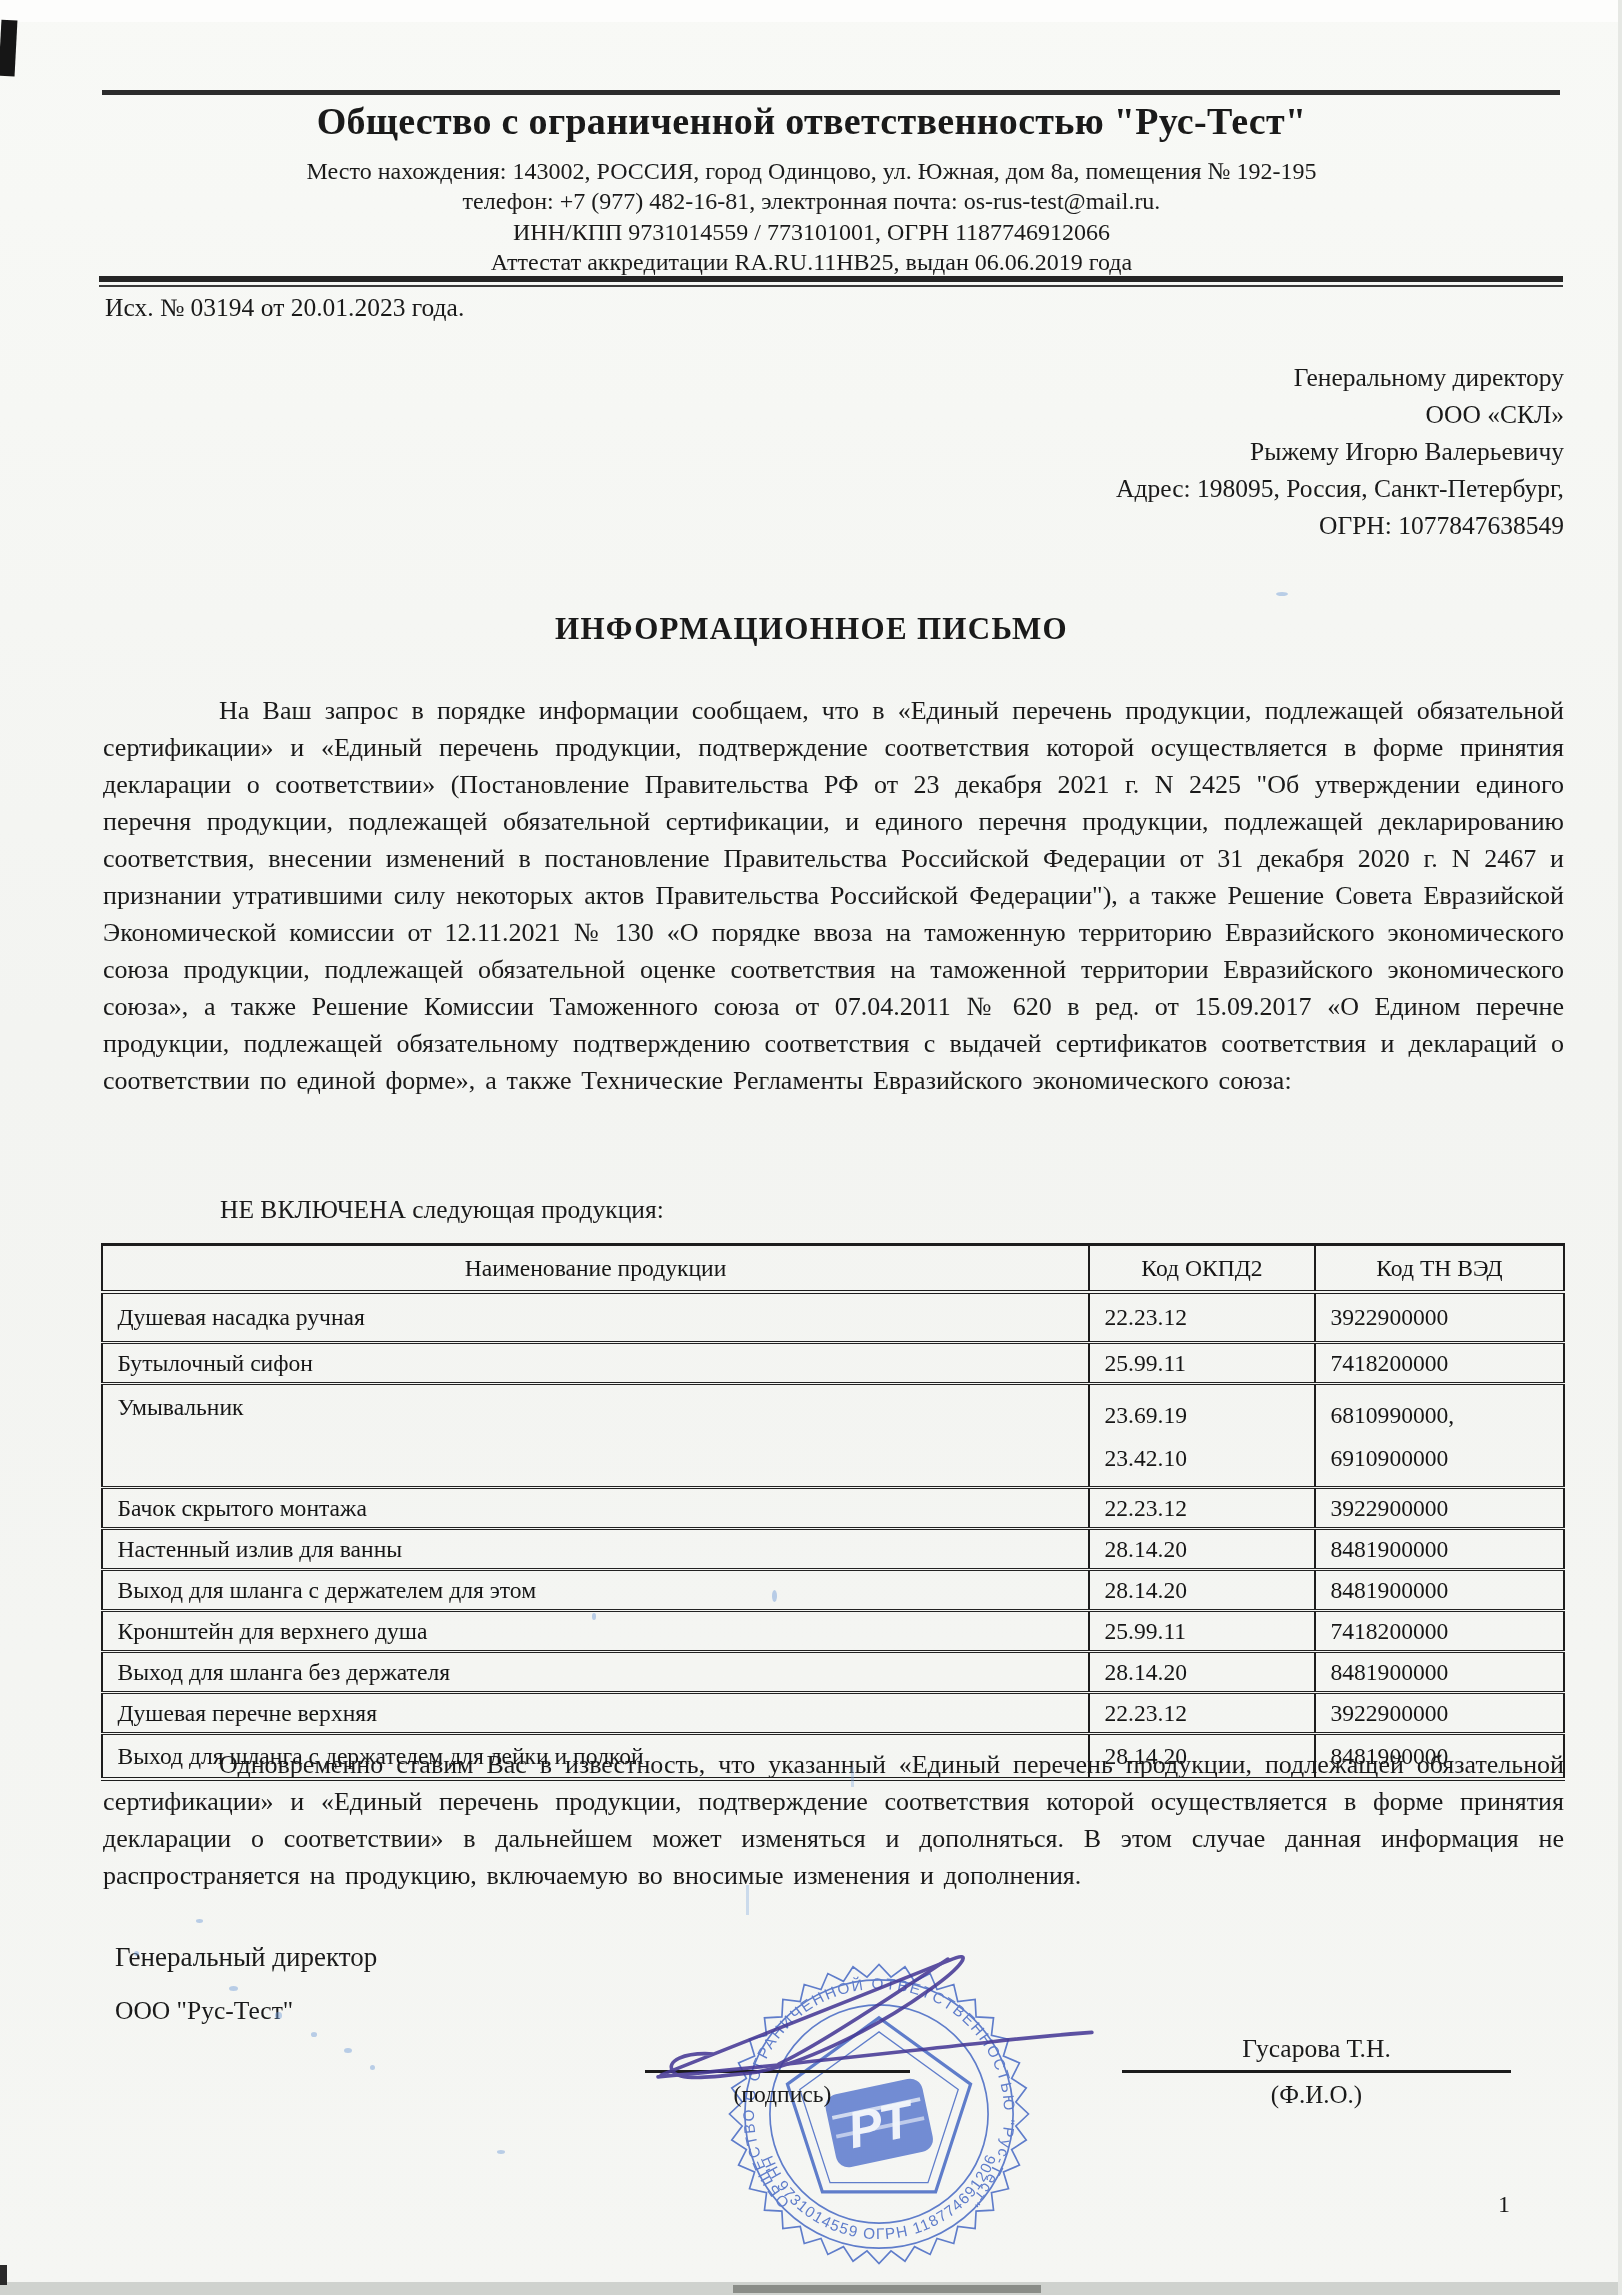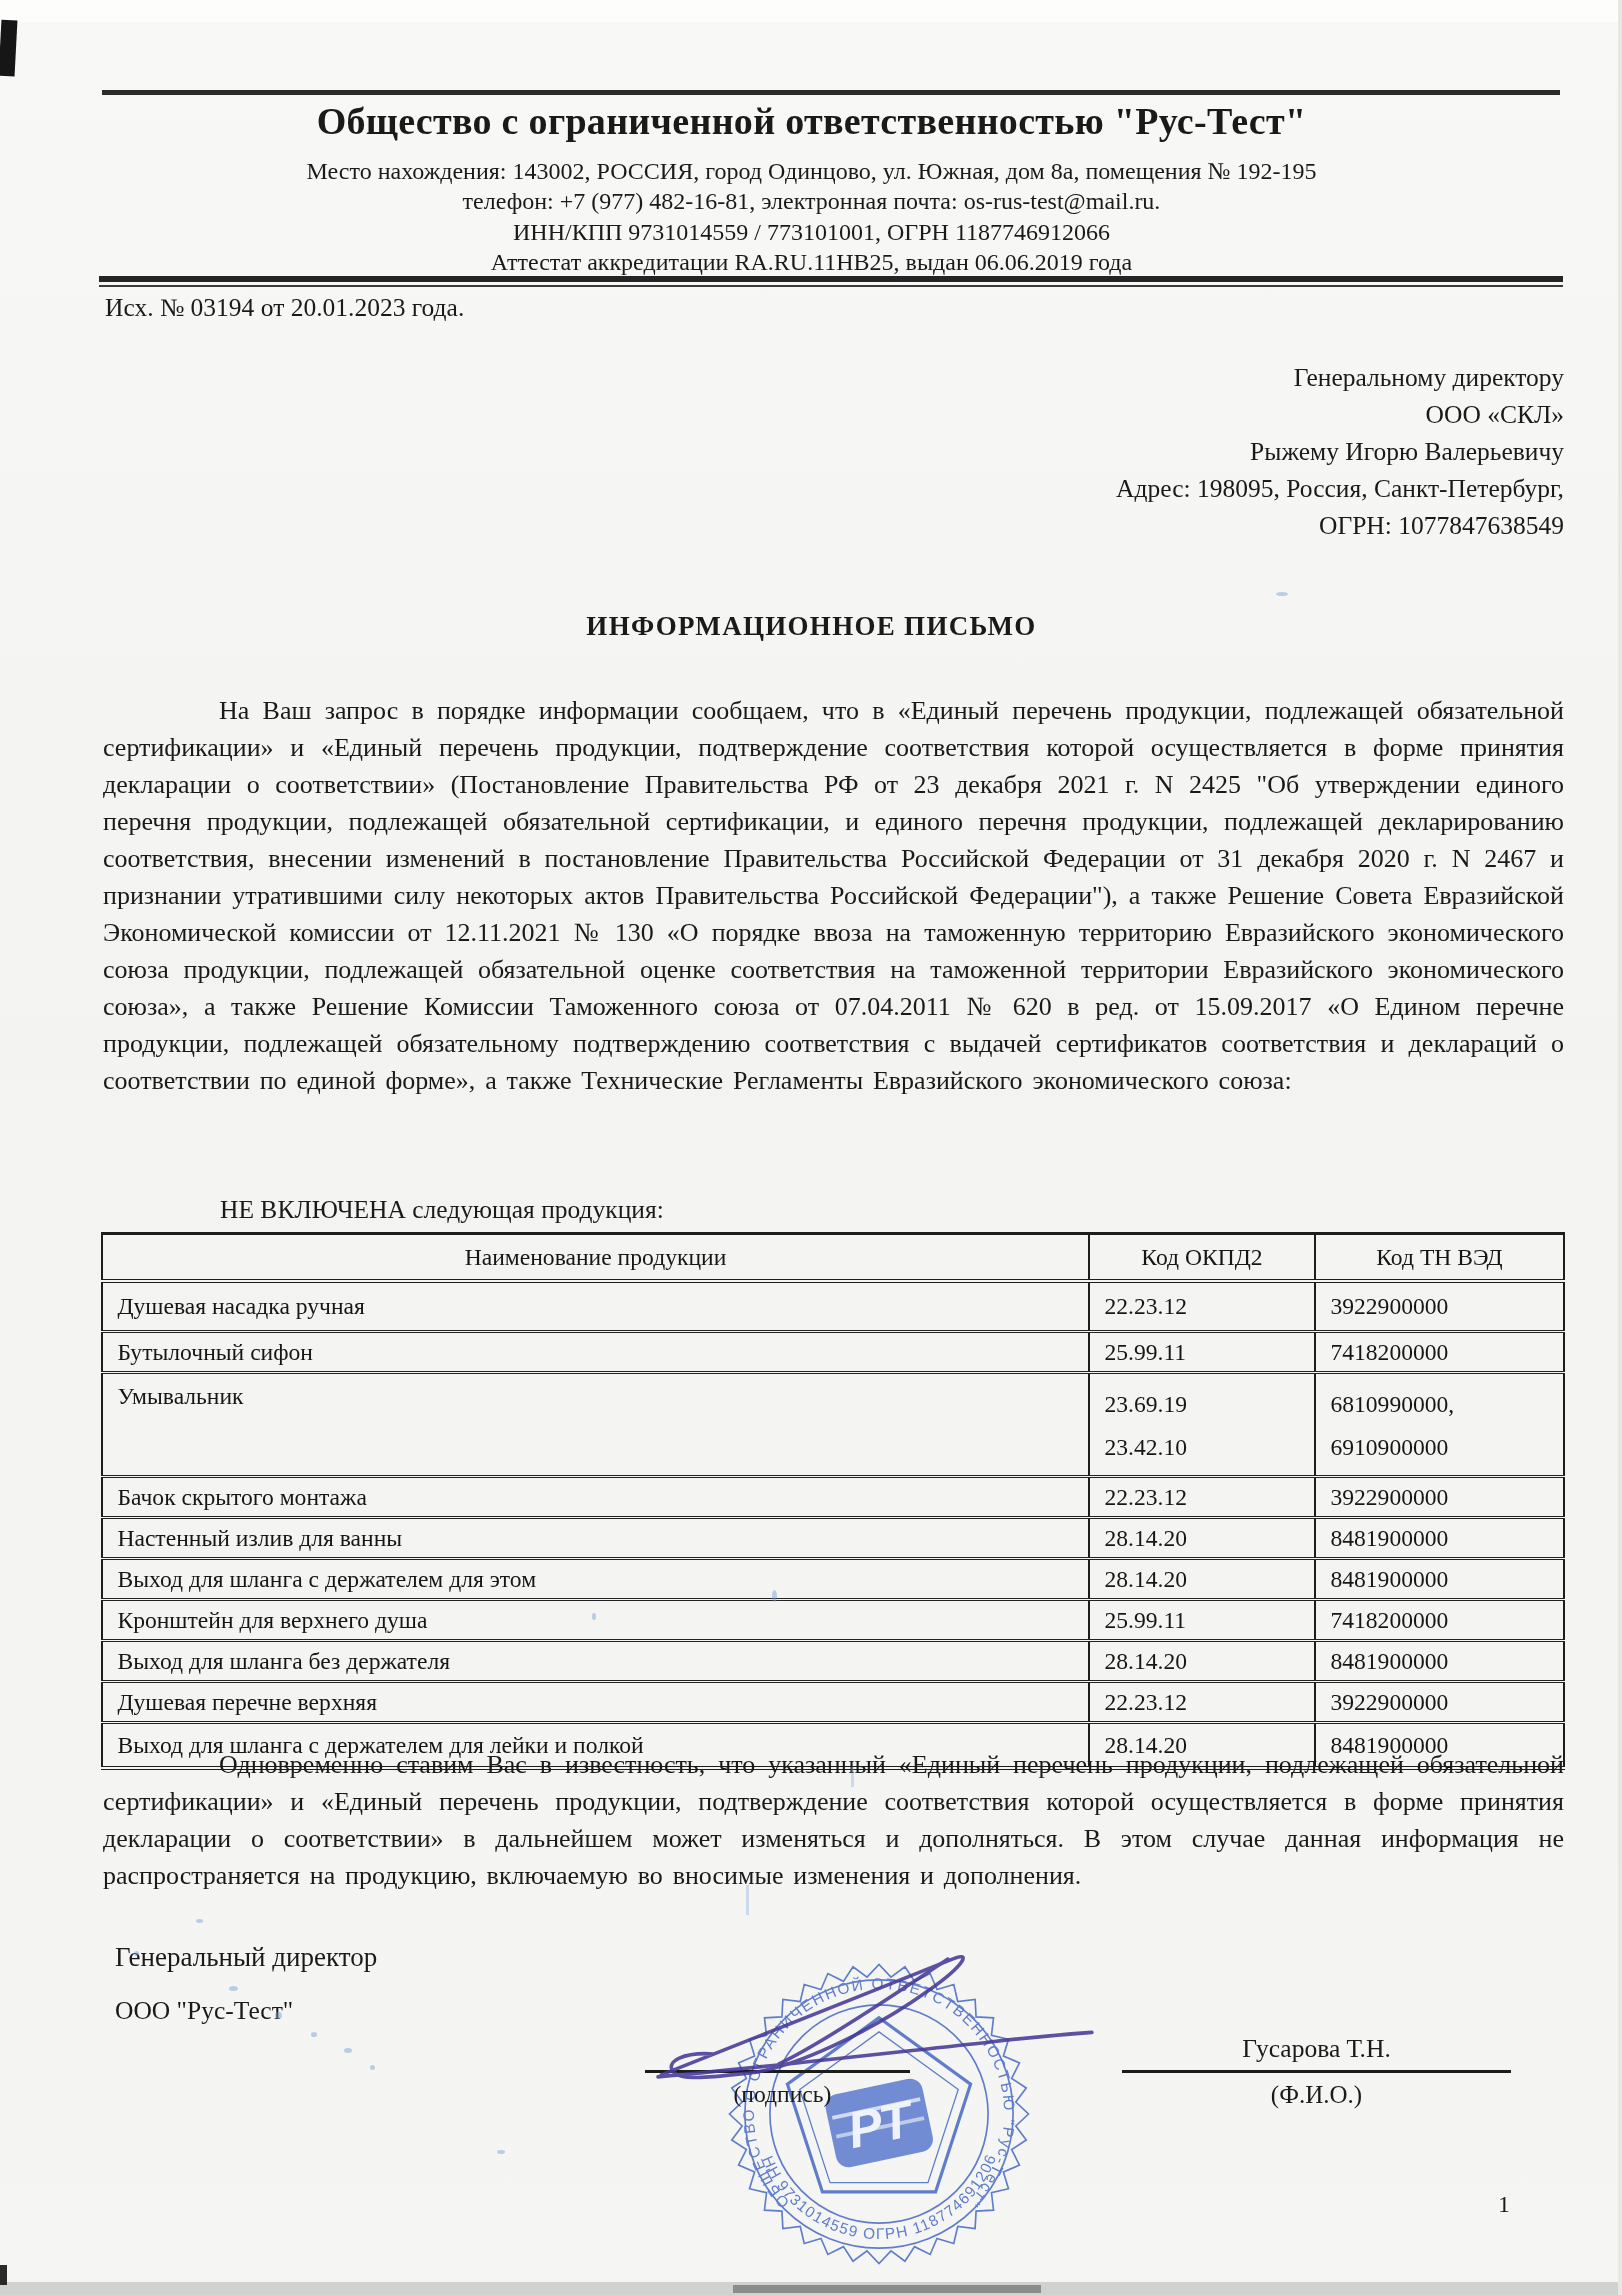--- a/index.html
+++ b/index.html
@@ -20,30 +20,30 @@
   .rule-mid-a{left:99px;top:276px;width:1464px;height:5.9px;background:#252525;}
   .rule-mid-b{left:99px;top:285px;width:1464px;height:2px;background:#3a3a3a;}
   
   .company{left:81px;top:99px;width:1461px;text-align:center;font-size:38px;font-weight:bold;letter-spacing:0.3px;}
   .hline{left:81px;width:1461px;text-align:center;font-size:24px;}
   .h1{top:158px;} .h2{top:188px;} .h3{top:219px;} .h4{top:249px;}
   .refline{left:105px;top:293px;font-size:25.5px;}
   
   .recipient{left:753px;top:359px;width:811px;text-align:right;font-size:25.5px;line-height:37px;}
   
-  .title{left:81px;top:611px;width:1461px;text-align:center;font-size:27px;font-weight:bold;letter-spacing:1.3px;}
+  .title{left:81px;top:611px;width:1461px;text-align:center;font-size:31px;font-weight:bold;letter-spacing:1.3px;}
   
   .para{left:103px;width:1461px;font-size:26px;line-height:37px;text-align:justify;
         text-indent:116px;word-spacing:3.3px;}
   .p1{top:692px;} .p2{top:1746px;}
   .notinc{left:220px;top:1195px;font-size:25.5px;}
   
   .tblwrap{left:101px;top:1232px;width:1462px;}
   table.products{border-collapse:collapse;width:1462px;table-layout:fixed;
-        font-size:23.6px;color:#161616;}
+        font-size:23.6px;color:#161616;margin-top:11px;}
   table.products col.c1{width:987px;} table.products col.c2{width:226px;} table.products col.c3{width:249px;}
   table.products th, table.products td{border:2px solid #1d1d1d;padding:0 14.4px;overflow:hidden;}
   table.products th{font-weight:normal;text-align:center;height:44px;border-bottom:4.6px double #1d1d1d;border-top:3.3px solid #1d1d1d;}
   table.products td{text-align:left;height:38px;border-top:3.9px double #222;}
   table.products tr.rt td{height:92px;vertical-align:top;padding-top:9.2px;}
   table.products tr.r0 td{height:47px;}
   table.products tr.r9 td{height:42px;border-bottom:4.6px double #1d1d1d;}
   .code2{line-height:43px;}
   
   .signpos{left:115px;top:1942px;font-size:27px;}

